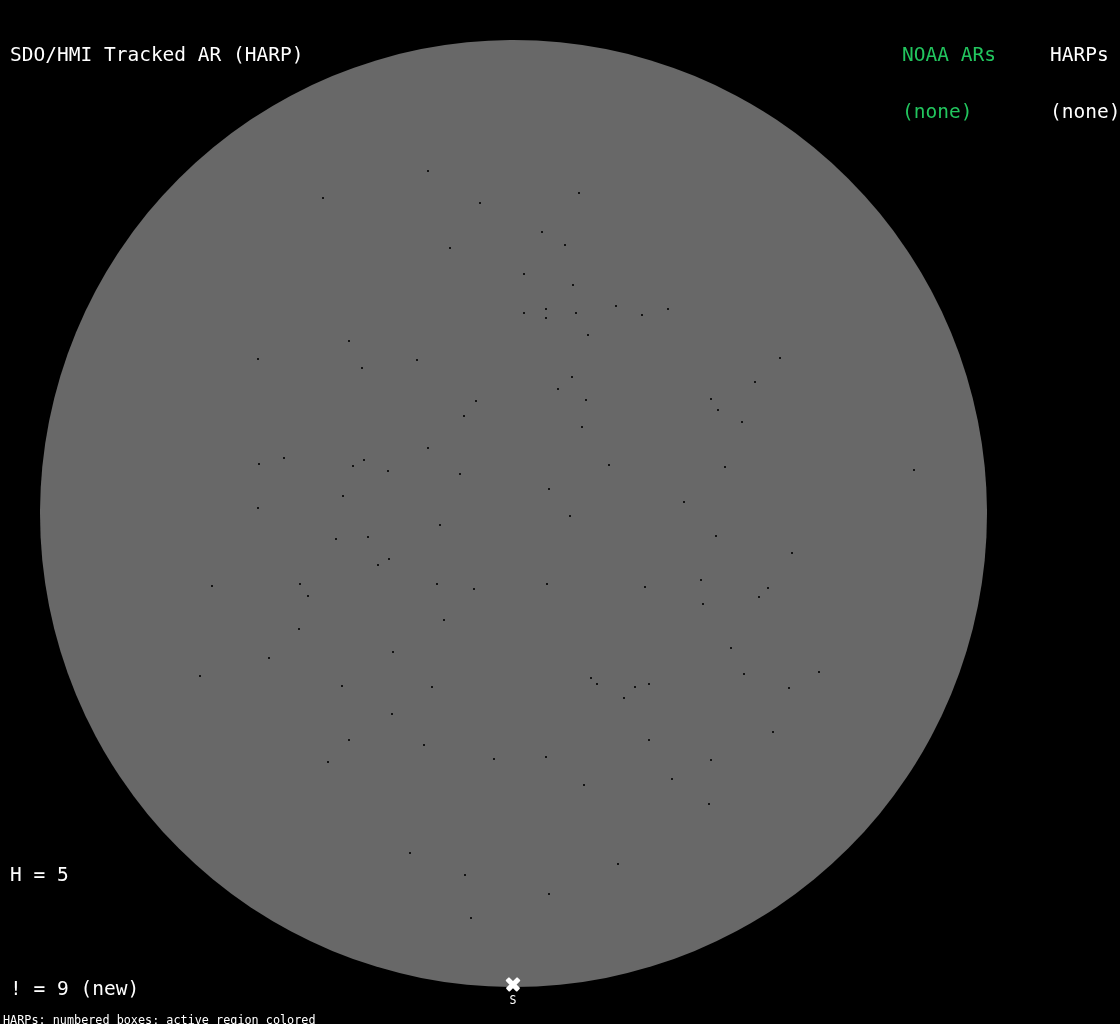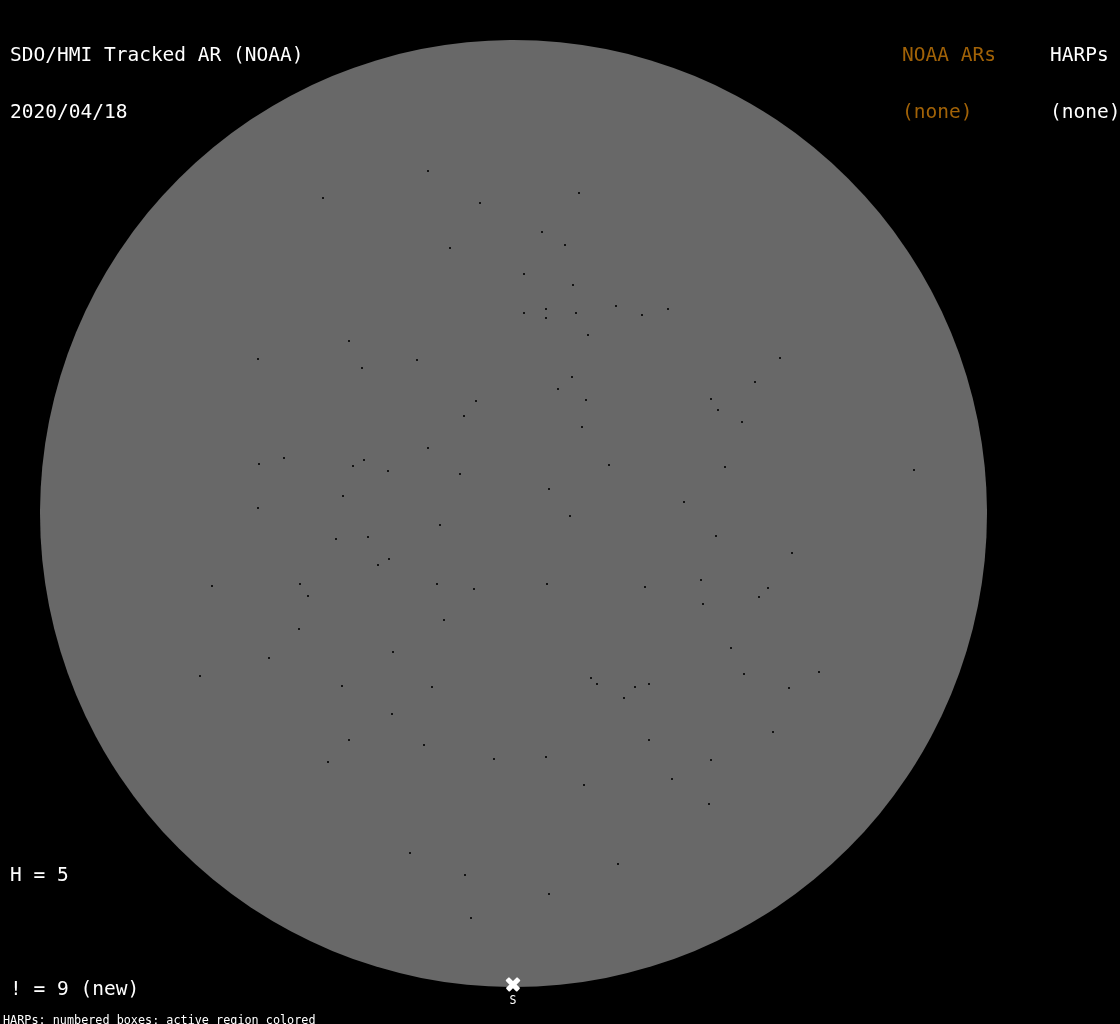--- a/index.html
+++ b/index.html
@@ -205,25 +205,24 @@
       <div class="speckle" style="left: 545px; top: 756px; background: rgb(20, 20, 20);"></div>
       <div class="speckle" style="left: 710px; top: 759px; background: rgb(20, 20, 20);"></div>
       <div class="speckle" style="left: 583px; top: 784px; background: rgb(20, 20, 20);"></div>
       <div class="speckle" style="left: 671px; top: 778px; background: rgb(20, 20, 20);"></div>
       <div class="speckle" style="left: 708px; top: 803px; background: rgb(20, 20, 20);"></div>
       <div class="speckle" style="left: 617px; top: 863px; background: rgb(20, 20, 20);"></div>
       <div class="speckle" style="left: 548px; top: 893px; background: rgb(20, 20, 20);"></div>
     </div>
 
   <div class="mono hdr">
-    <div>SDO/HMI Tracked AR (NOAA)</div>
-    <div>2020/04/18</div>
-  </div>
-
-  <div class="mono noaa-col" style="color: #a16207;">
+    <div>SDO/HMI Tracked AR (HARP)</div>
+  </div>
+
+  <div class="mono noaa-col" style="color: #22c55e;">
     <div>NOAA ARs</div>
     <div>(none)</div>
   </div>
 
   <div class="mono harps-col">
     <div>HARPs</div>
     <div>(none)</div>
   </div>
 
   <div class="mono legend">

